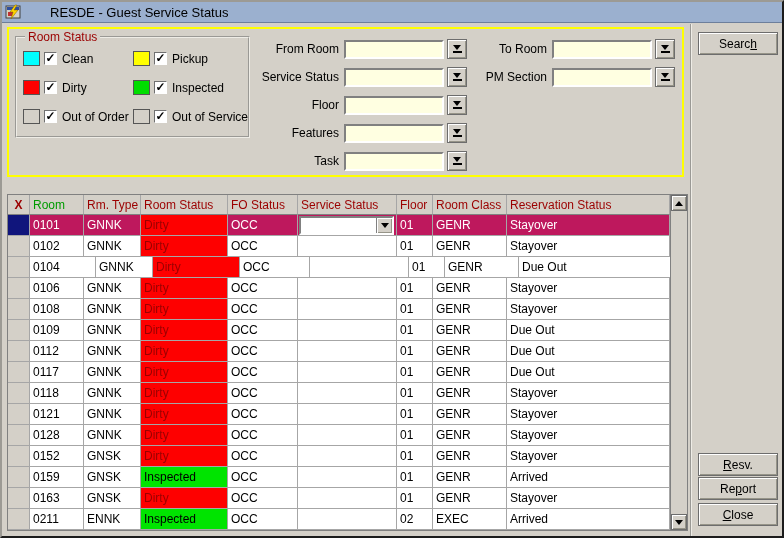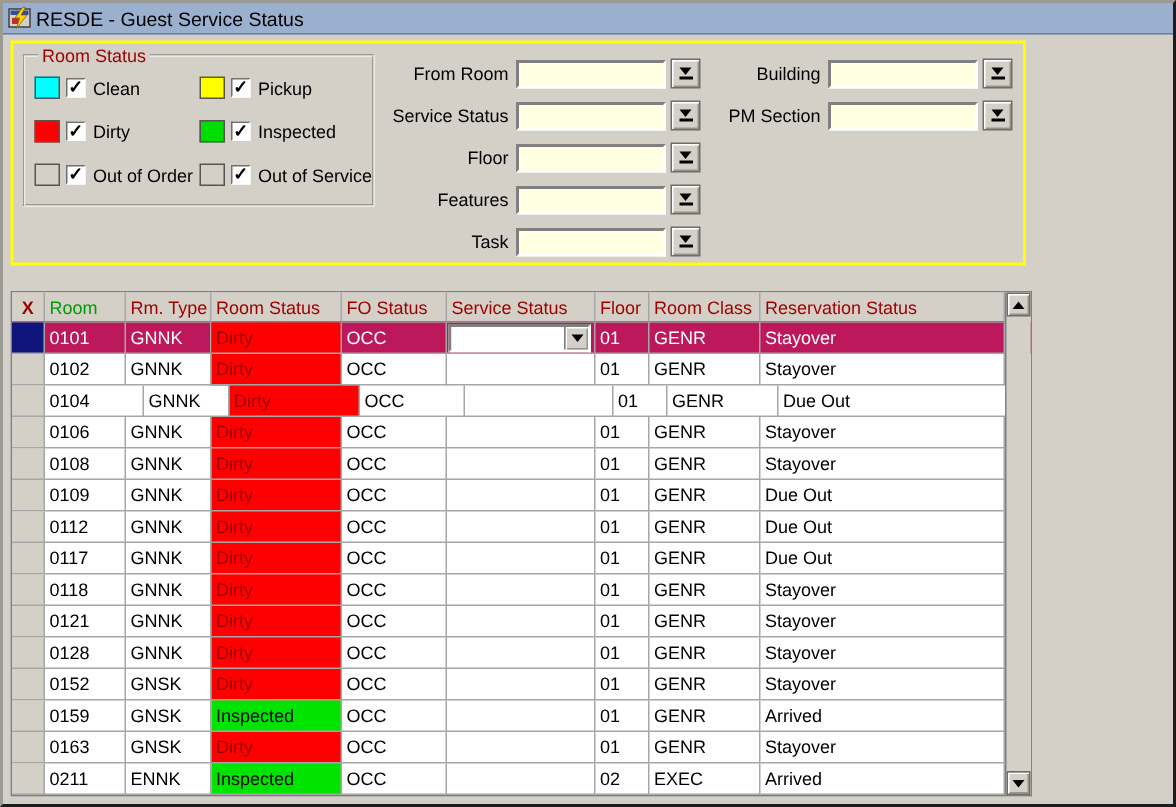--- a/index.html
+++ b/index.html
@@ -9,21 +9,21 @@
     background:#d4d0c8;
     border:2px solid;border-color:#9c9a94 #1c1c1c #1c1c1c #9c9a94;
     font-family:"Liberation Sans",sans-serif;font-size:12px;color:#000;
     overflow:hidden;
   }
   .titlebar{
     position:absolute;left:0;top:0;right:0;height:21px;
     background:#9bb0cf;border-bottom:1px solid #6d7f9b;
     display:flex;align-items:center;padding-left:3px;gap:3px;
   }
-  .title-text{font-size:13px;color:#000;white-space:nowrap;}
+  .title-text{font-size:13px;color:#000;white-space:nowrap;margin-left:26px;}
   .client{position:absolute;left:0;top:22px;right:0;bottom:0;}
 
   
   .filter-panel{
     position:absolute;left:5px;top:3px;width:677px;height:150px;
     border:2px solid #ffff00;background:#d4d0c8;
   }
   .groupbox{
     position:absolute;left:6px;top:1px;width:233px;height:108px;
     border:2px groove #eeece6;margin:0;padding:2px 0 0 6px;
@@ -215,21 +215,21 @@
      <span class="flabel">Task</span>
      <input class="field" value="" style="">
      <span class="lov">
        <span class="lov-arr"></span>
        <span class="lov-bar"></span>
      </span>
    </div>
         </div>
       <div class="fields-right" id="fields-right">
           <div class="frow">
-     <span class="flabel">Building</span>
+     <span class="flabel">To Room</span>
      <input class="field" value="" style="">
      <span class="lov">
        <span class="lov-arr"></span>
        <span class="lov-bar"></span>
      </span>
    </div>
           <div class="frow">
      <span class="flabel">PM Section</span>
      <input class="field" value="" style="">
      <span class="lov">
@@ -429,15 +429,21 @@
       <div class="vscroll">
         <div class="sbtn up">
             <span class="arr-up"></span>
           </div>
         <div class="sbtn down">
             <span class="arr-down"></span>
           </div>
       </div>
     </div>
 
+    <div class="right-panel">
+      <div class="btn" id="btn-search"><span>Searc</span><span class="mn">h</span><span></span></div>
+      <div class="btn" id="btn-resv"><span></span><span class="mn">R</span><span>esv.</span></div>
+      <div class="btn" id="btn-report"><span>Re</span><span class="mn">p</span><span>ort</span></div>
+      <div class="btn" id="btn-close"><span></span><span class="mn">C</span><span>lose</span></div>
+    </div>
 
   </div>
 </div>
 
 </body></html>

